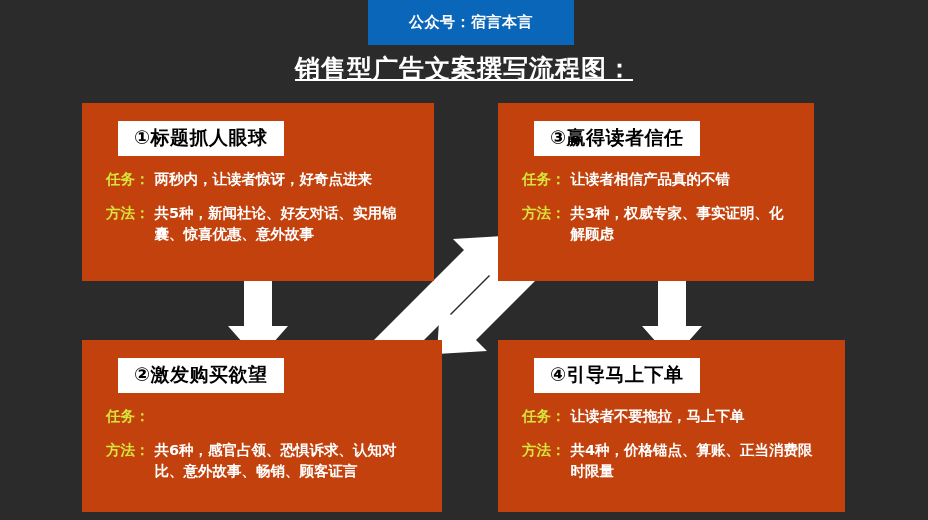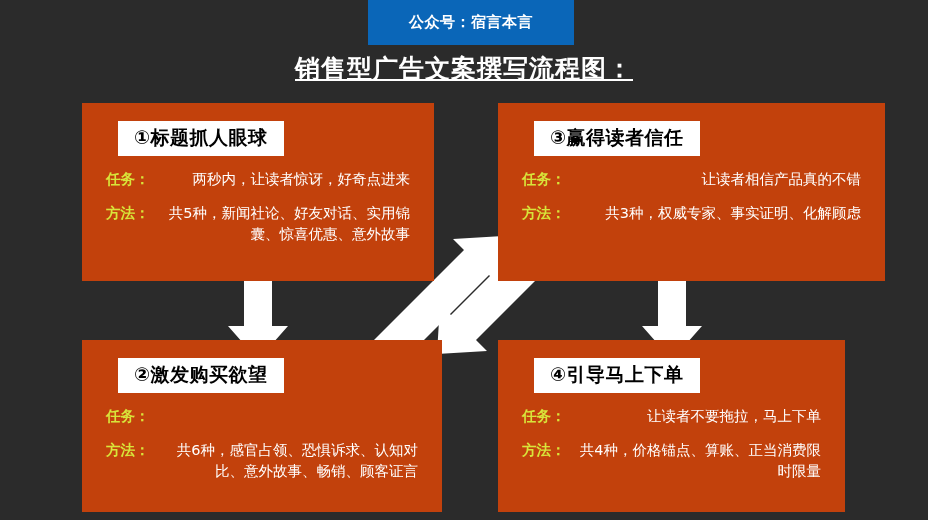--- a/index.html
+++ b/index.html
@@ -56,21 +56,21 @@
     text-decoration: underline;
   }
 
   
   .card {
     position: absolute;
     background: #c2410c;
     box-sizing: border-box;
   }
   .card.c1 { left: 82px;  top: 103px; width: 352px; height: 178px; }
-  .card.c3 { left: 498px; top: 103px; width: 387px; height: 178px; }
+  .card.c3 { left: 498px; top: 103px; width: 316px; height: 178px; }
   .card.c2 { left: 82px;  top: 340px; width: 360px; height: 172px; }
   .card.c4 { left: 498px; top: 340px; width: 347px; height: 172px; }
 
   .card-badge {
     position: absolute;
     left: 36px;
     top: 18px;
     background: #ffffff;
     color: #000000;
     font-size: 19px;
@@ -79,40 +79,39 @@
     letter-spacing: 0.5px;
     white-space: nowrap;
     line-height: 1.05;
   }
 
   .rows {
     position: absolute;
     left: 24px;
     right: 24px;
     top: 66px;
-    text-align: right;
   }
   .row {
     display: flex;
     align-items: flex-start;
     margin-bottom: 13px;
   }
   .row-label {
     color: #d8e43a;
     font-size: 14.5px;
     font-weight: bold;
     white-space: nowrap;
     flex: 0 0 auto;
     line-height: 1.45;
     padding-right: 5px;
   }
   .row-value {
     color: #ffffff;
     font-size: 14.5px;
-    font-weight: normal;
+    font-weight: bold;
     line-height: 1.45;
     flex: 1 1 auto;
   }
 
   
   .arrow-svg {
     position: absolute;
     left: 0; top: 0;
     width: 928px;
     height: 520px;

